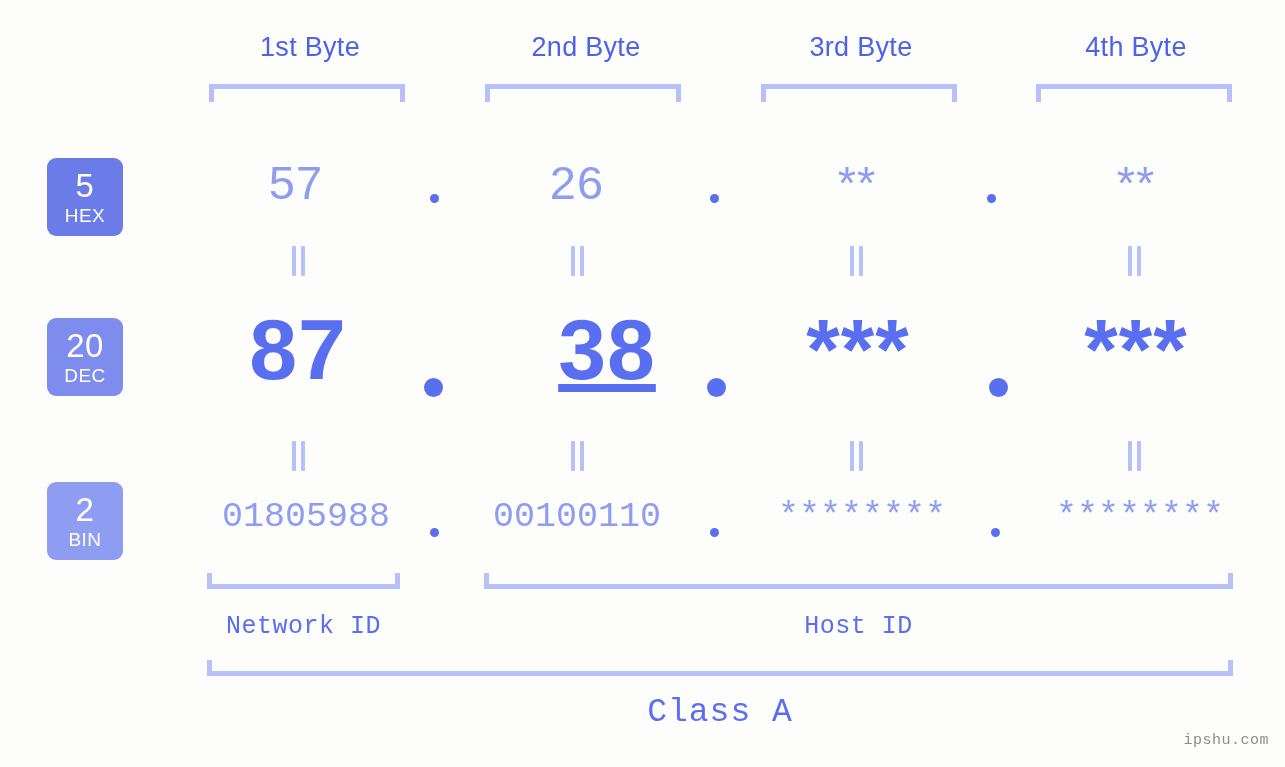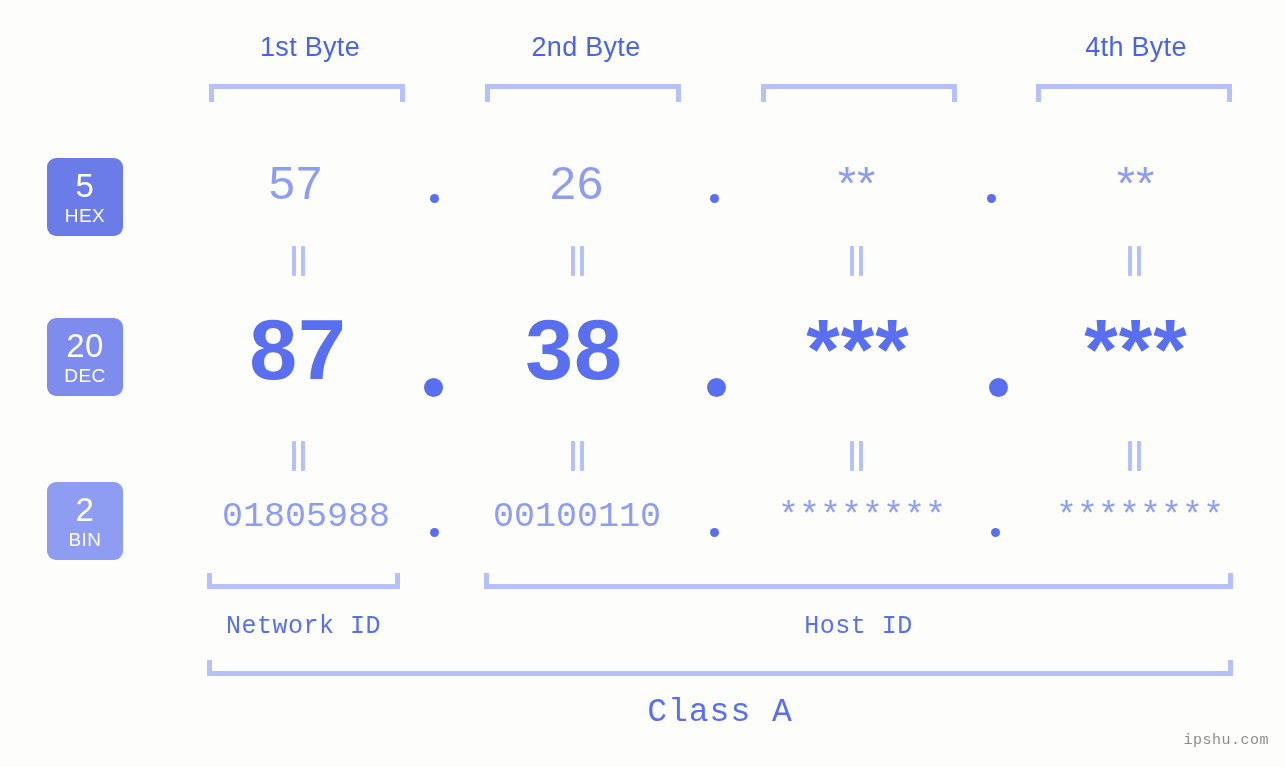--- a/index.html
+++ b/index.html
@@ -158,20 +158,21 @@
     letter-spacing: 0.5px;
   }
 </style>
 </head>
 <body>
 
 <div id="stage">
 
   <div class="byte-header" style="left:200px;">1st Byte</div>
   <div class="byte-header" style="left:476px;">2nd Byte</div>
+  <div class="byte-header" style="left:751px;">3rd Byte</div>
   <div class="byte-header" style="left:1026px;">4th Byte</div>
 
   <div class="top-bracket" style="left:209px; width:196px;"></div>
   <div class="top-bracket" style="left:485px; width:196px;"></div>
   <div class="top-bracket" style="left:761px; width:196px;"></div>
   <div class="top-bracket" style="left:1036px; width:196px;"></div>
 
   <div class="badge" style="top:158px; background:#6b7ce8;">
     <span class="num">5</span>
     <span class="name">HEX</span>
@@ -202,21 +203,21 @@
       <span class="b"></span>
     </div>
 
   <div class="badge" style="top:318px; background:#7e8ced;">
     <span class="num">20</span>
     <span class="name">DEC</span>
   </div>
 
   <div class="cell dec" style="left:188px; top:300px;">87</div>
   <div class="dot big" style="left:424px; top:378px;"></div>
-  <div class="cell dec" style="left:464px; top:300px;">38</div>
+  <div class="cell dec" style="left:497px; top:300px;text-decoration:underline;">38</div>
   <div class="dot big" style="left:707px; top:378px;"></div>
   <div class="cell dec" style="left:748px; top:300px;">***</div>
   <div class="dot big" style="left:989px; top:378px;"></div>
   <div class="cell dec" style="left:1026px; top:300px;">***</div>
 
   <div class="eq" style="left:292px; top:441px;">
       <span class="a"></span>
       <span class="b"></span>
     </div>
   <div class="eq" style="left:571px; top:441px;">

